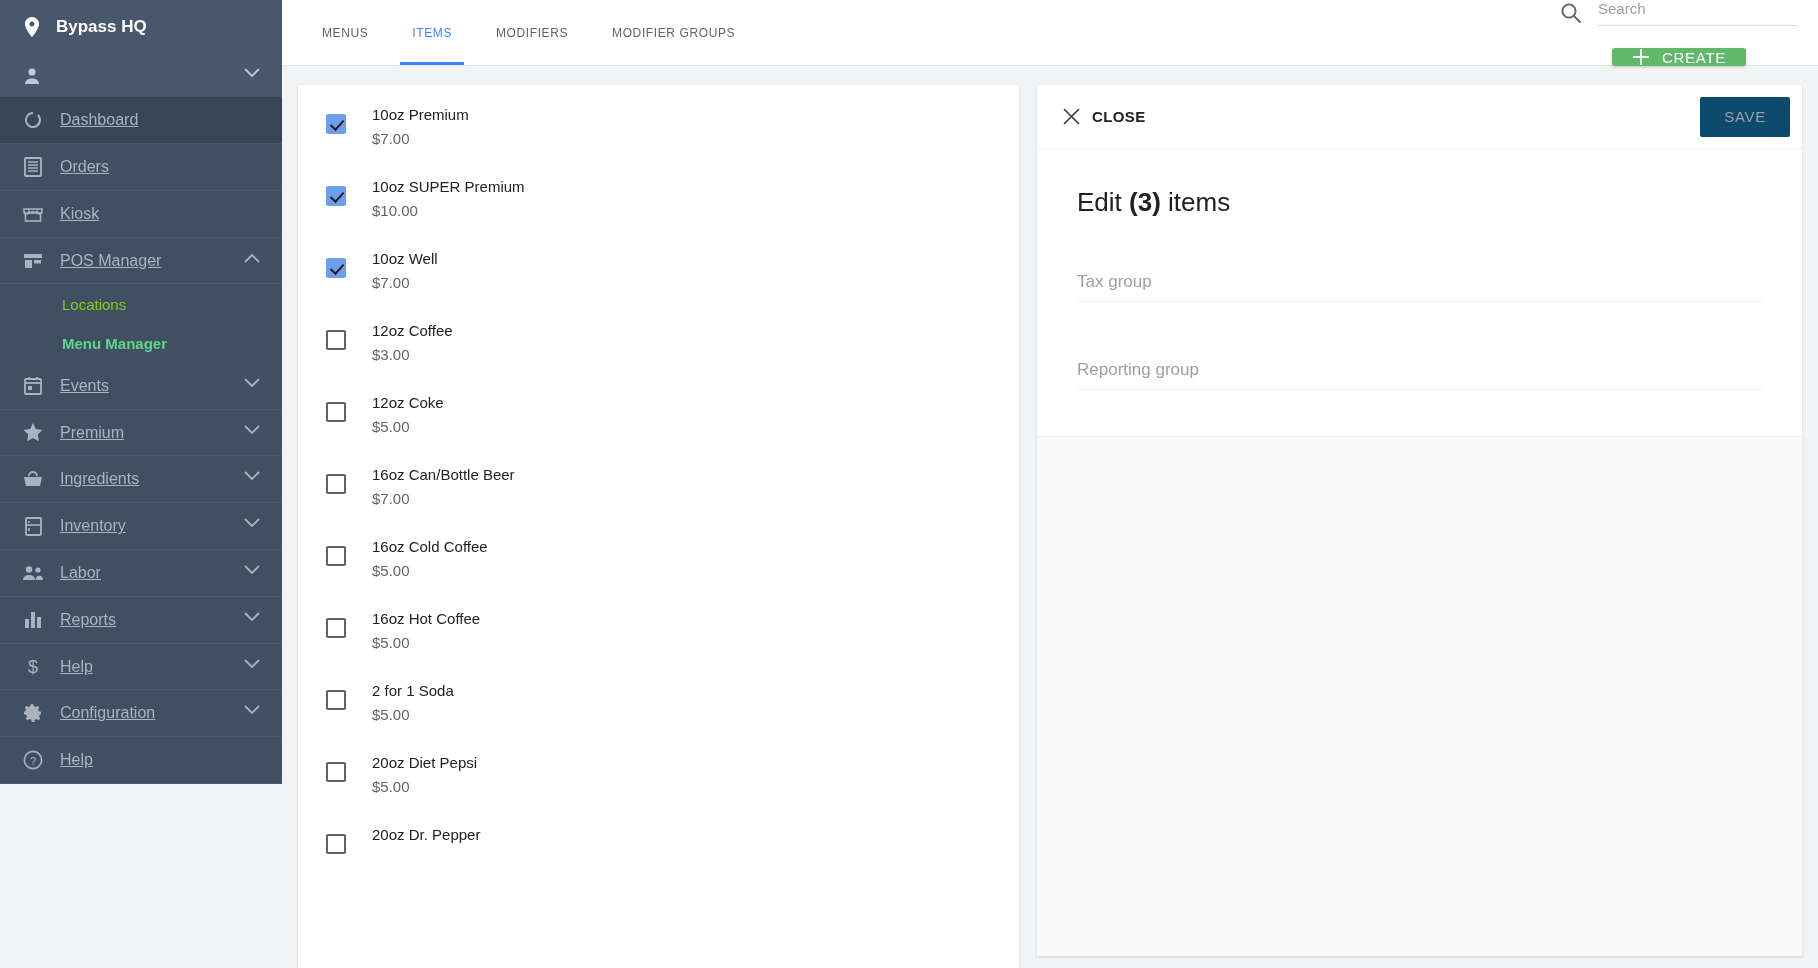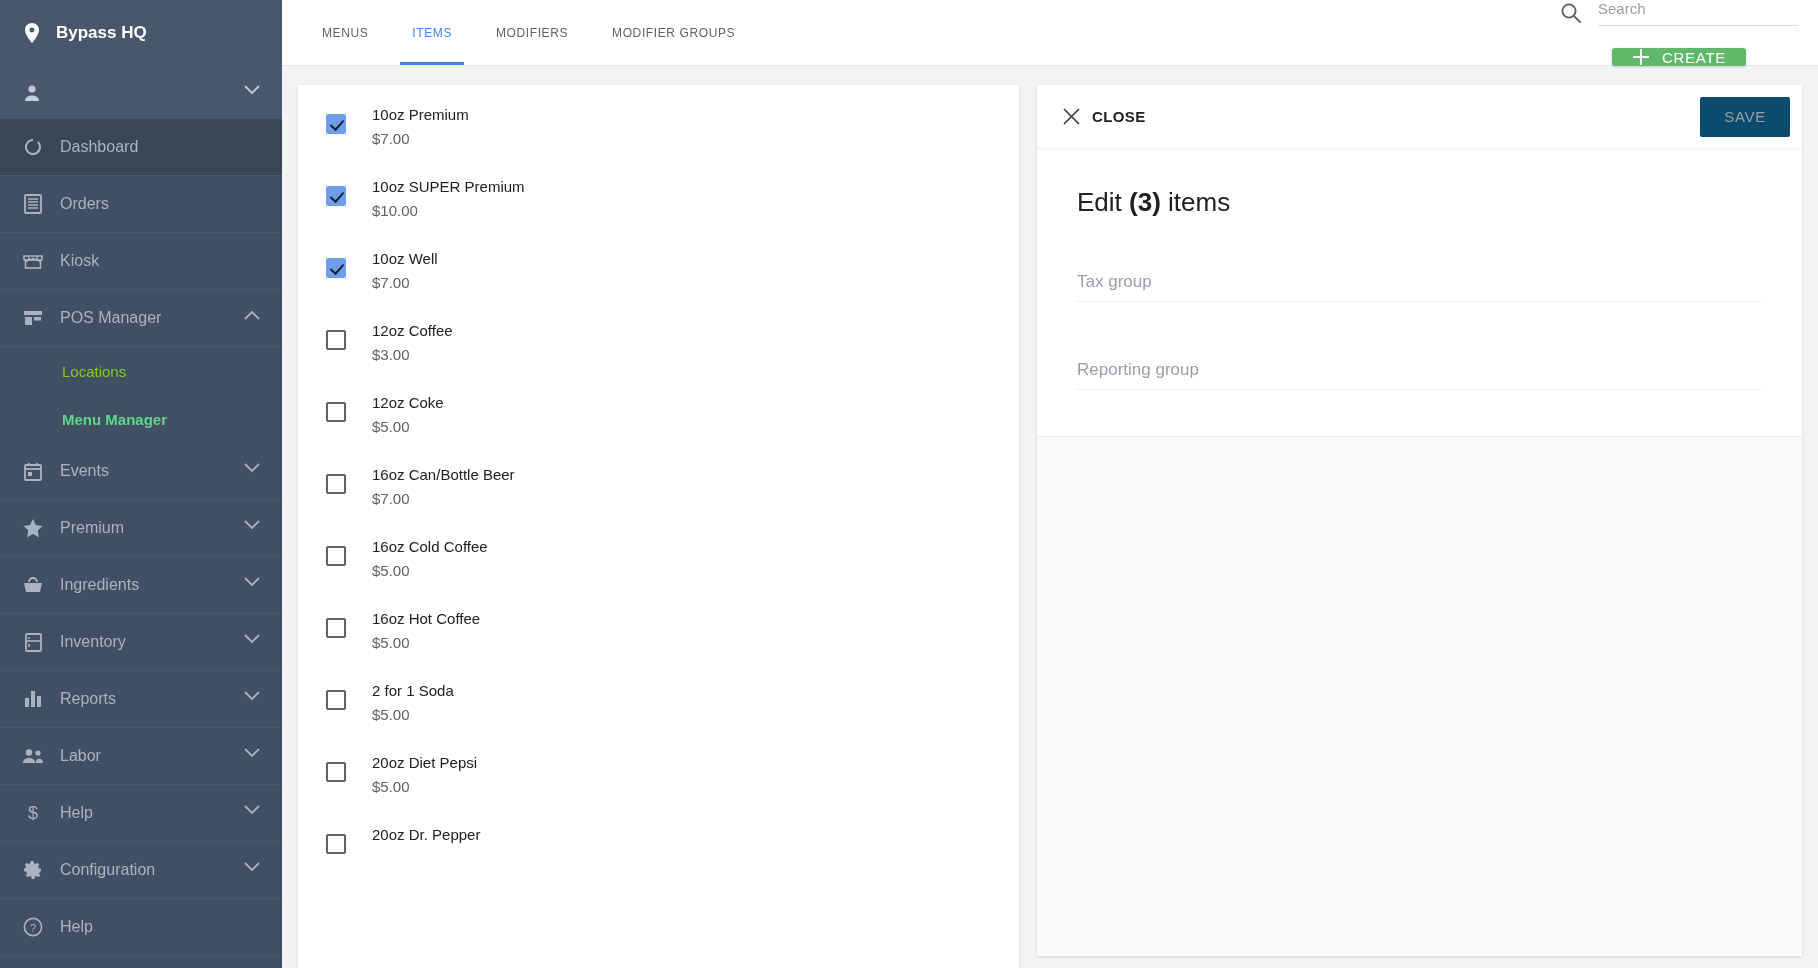--- a/index.html
+++ b/index.html
@@ -6,21 +6,21 @@
   html, body {
     width: 1818px; height: 968px;
     font-family: "Liberation Sans", sans-serif;
     background: #f1f3f4;
     overflow: hidden;
   }
   .app { display: flex; width: 1818px; height: 968px; }
 
   
   .sidebar {
-    width: 282px; min-width: 282px; height: 968px;
+    width: 282px; min-width: 282px; height: 784px;
     background: #414f63;
     display: flex; flex-direction: column;
     overflow: hidden;
   }
   .sb-brand {
     height: 66px; display: flex; align-items: center;
     padding: 0 22px; gap: 14px;
     color: #ffffff; font-weight: bold; font-size: 17px;
     background: #49576c;
   }
@@ -31,20 +31,21 @@
     background: #49576c;
     color: #c3cad4;
   }
   .sb-user .grow { flex: 1; font-size: 15px; }
   .sb-item {
     height: 57px; display: flex; align-items: center;
     padding: 0 22px; gap: 16px;
     color: #aab3c0; font-size: 16px;
     border-bottom: 1px solid #4a5869;
     position: relative;
+    text-decoration: underline;
   }
   .sb-item.active-bg { background: #3a4657; }
   .sb-item .lbl { flex: 1; white-space: nowrap; }
   .sb-item .ic { width: 22px; min-width: 22px; height: 22px; display: flex; align-items: center; justify-content: center; }
   .sb-sub {
     height: 48px; display: flex; align-items: center;
     padding: 0 22px 0 62px;
     color: #84cc16; font-size: 15px;
   }
   .sb-sub.current { color: #5fd78a; font-weight: bold; }
@@ -294,44 +295,44 @@
       <span class="lbl">Inventory</span>
       <span class="chev">
         <svg width="16" height="10" viewBox="0 0 16 10">
             <path d="M1 1l7 7 7-7" stroke="#aab3c0" stroke-width="1.8" fill="none"></path>
           </svg>
       </span>
     </div>
 
     <div class="sb-item">
       <span class="ic">
-        <svg width="18" height="18" viewBox="0 0 18 18">
-            <rect x="1" y="8" width="4" height="9" fill="#aab3c0"></rect>
-            <rect x="7" y="1" width="4" height="16" fill="#aab3c0"></rect>
-            <rect x="13" y="6" width="4" height="11" fill="#aab3c0"></rect>
-          </svg>
-      </span>
-      <span class="lbl">Reports</span>
-      <span class="chev">
-        <svg width="16" height="10" viewBox="0 0 16 10">
-            <path d="M1 1l7 7 7-7" stroke="#aab3c0" stroke-width="1.8" fill="none"></path>
-          </svg>
-      </span>
-    </div>
-
-    <div class="sb-item">
-      <span class="ic">
         <svg width="22" height="16" viewBox="0 0 22 16">
             <circle cx="7" cy="4.5" r="3.2" fill="#aab3c0"></circle>
             <circle cx="16" cy="5" r="2.6" fill="#aab3c0"></circle>
             <path d="M1 15c0-3.2 2.7-5 6-5s6 1.8 6 5z" fill="#aab3c0"></path>
             <path d="M13.5 15c0-2.6 1.6-4.3 4-4.3s3.5 1.7 3.5 4.3z" fill="#aab3c0"></path>
           </svg>
       </span>
       <span class="lbl">Labor</span>
+      <span class="chev">
+        <svg width="16" height="10" viewBox="0 0 16 10">
+            <path d="M1 1l7 7 7-7" stroke="#aab3c0" stroke-width="1.8" fill="none"></path>
+          </svg>
+      </span>
+    </div>
+
+    <div class="sb-item">
+      <span class="ic">
+        <svg width="18" height="18" viewBox="0 0 18 18">
+            <rect x="1" y="8" width="4" height="9" fill="#aab3c0"></rect>
+            <rect x="7" y="1" width="4" height="16" fill="#aab3c0"></rect>
+            <rect x="13" y="6" width="4" height="11" fill="#aab3c0"></rect>
+          </svg>
+      </span>
+      <span class="lbl">Reports</span>
       <span class="chev">
         <svg width="16" height="10" viewBox="0 0 16 10">
             <path d="M1 1l7 7 7-7" stroke="#aab3c0" stroke-width="1.8" fill="none"></path>
           </svg>
       </span>
     </div>
 
     <div class="sb-item">
       <span class="ic">
         <svg width="14" height="20" viewBox="0 0 14 20">

